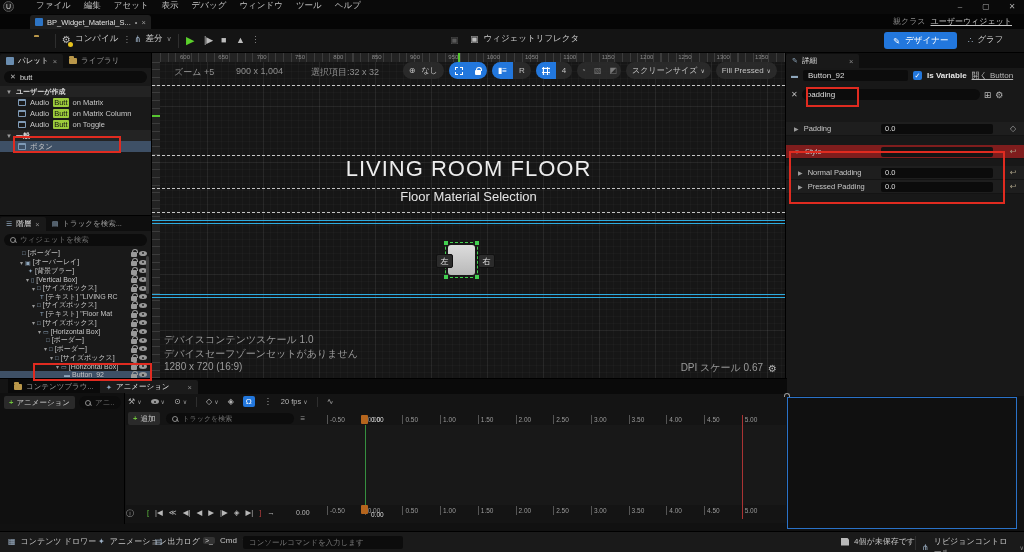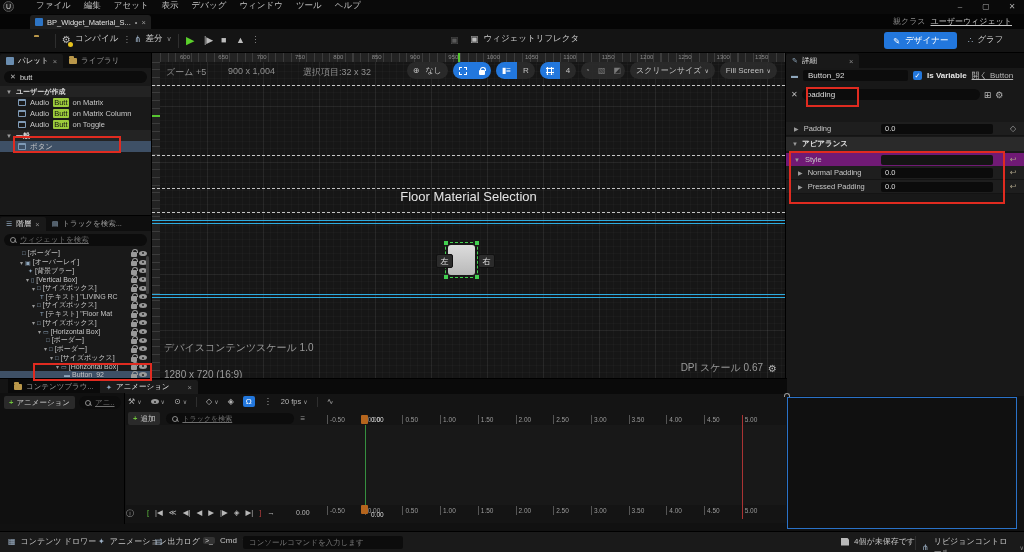--- a/index.html
+++ b/index.html
@@ -30,21 +30,21 @@
   #dbg-pill { background:#0a0a0a; border:1px solid #000; border-radius:3px; height:16px; padding:0 8px; font-size:8px; color:#bdbdbd; display:flex; align-items:center; gap:6px; }
   #designer-btn { background:#2277dd; border-radius:3px; height:17px; padding:0 9px; color:#fff; display:flex; gap:5px; align-items:center; font-size:8.5px; }
   .yellow-dot { position:absolute; right:-2px; bottom:-2px; width:5px; height:5px; border-radius:50%; background:#e8c31d; }
 
   
   .panel { background:#191919; border-right:1px solid #000; }
   .tabstrip { height:15px; background:#0e0e0e; display:flex; align-items:flex-end; font-size:7.5px; }
   .ptab { height:14px; display:flex; gap:4px; align-items:center; padding:0 6px; color:#9a9a9a; }
   .ptab.active { background:#191919; color:#e0e0e0; border-radius:2px 2px 0 0; }
   .searchpill { background:#0c0c0c; border-radius:7px; height:12px; display:flex; align-items:center; gap:4px; padding:0 6px; font-size:7.5px; color:#d8d8d8; }
-  .ph { color:#6f6f6f;text-decoration:underline; }
+  .ph { color:#6f6f6f; }
   .sect-hdr { background:#232323; height:11px; display:flex; align-items:center; gap:4px; font-size:7px; font-weight:bold; color:#d8d8d8; padding-left:6px; }
   .arr { color:#9a9a9a; font-size:6px; }
 
   
   .pal-item { height:11px; display:flex; align-items:center; gap:4px; padding-left:18px; font-size:7.5px; color:#c8c8c8; }
   .pal-item.sel { background:#3e5066; }
   .hl { background:#9ccb3b; color:#131313; border-radius:1px; padding:0 1px; }
   .witem-ico { width:8px; height:7px; border:1px solid #7e99b5; border-top:2px solid #7e99b5; border-radius:1px; flex:none; }
 
   
@@ -75,30 +75,30 @@
     background:
       repeating-linear-gradient(0deg,transparent 0 55px,rgba(255,255,255,.05) 55px 56px),
       repeating-linear-gradient(90deg,transparent 0 55px,rgba(255,255,255,.05) 55px 56px),
       repeating-linear-gradient(0deg,transparent 0 6px,rgba(255,255,255,.022) 6px 7px),
       repeating-linear-gradient(90deg,transparent 0 6px,rgba(255,255,255,.022) 6px 7px),
       #161616; }
   #hruler { left:8px; top:0; width:625px; height:9px; background:repeating-linear-gradient(90deg,#3c3c3c 0 1px,transparent 1px 7.7px),#232323; }
   #vruler { left:0; top:9px; width:8px; height:324px; background:repeating-linear-gradient(0deg,#3c3c3c 0 1px,transparent 1px 7.7px),#232323; }
   #rcorner { left:0; top:0; width:8px; height:9px; background:#232323; }
   .rnum { position:absolute; top:1px; font-size:6px; color:#8a8a8a; }
-  .ovtext { font-size:9px; color:#909090; }
+  .ovtext { font-size:9px; color:#909090;margin-left:8px; }
   .dash { left:0; width:633px; border-top:1px dashed rgba(255,255,255,.75); height:0; }
   .cyanline { left:0; width:633px; height:4px; border-top:1.5px solid #2fb3ea; border-bottom:1.5px solid #2fb3ea; opacity:.95; }
   .cv-pill { background:#2d2d2dd9; border-radius:9px; height:17px; display:flex; align-items:center; overflow:hidden; font-size:8px; color:#c2c2c2; }
   .cv-seg { height:17px; display:flex; align-items:center; padding:0 6px; gap:3px; }
   .cv-seg.on { background:#2277dd; color:#fff; }
   #cv-toolbar { top:9px; right:8px; display:flex; gap:5px; align-items:center; }
   #design-title { left:0; top:103px; width:633px; text-align:center; font-size:22px; color:#ededed; letter-spacing:1px; font-weight:400; }
   #design-sub { left:0; top:136px; width:633px; text-align:center; font-size:13px; color:#e6e6e6; }
-  .cstat { left:12px; font-size:10px; color:#9b9b9b;margin-top:8px; }
+  .cstat { left:12px; font-size:10px; color:#9b9b9b; }
   #sel-btn-wrap { left:293px; top:189px; width:33px; height:36px; border:1px dashed #41cf4f; }
   #sel-btn { position:absolute; left:2px; top:2px; right:2px; bottom:2px; background:linear-gradient(#dcdcdc,#b9b9b9); border-radius:3px; }
   .hdl { position:absolute; width:4px; height:4px; background:#41cf4f; }
   .drag-tag { background:#2b2b2b; border:1px solid #111; border-radius:2px; color:#e3e3e3; font-size:8px; width:17px; height:14px; text-align:center; line-height:13px; }
 
   
   #details { left:785px; top:53px; width:239px; height:343px; background:#181818; border-left:1px solid #000; font-size:7.5px; }
   .d-field { background:#0c0c0c; border-radius:2px; color:#ddd; padding:1px 5px; }
   .d-row { position:absolute; left:0; width:239px; height:14px; display:flex; align-items:center; background:#1e1e1e; border-bottom:1px solid #141414; color:#c6c6c6; }
   .d-hdr { position:absolute; left:0; width:239px; height:14px; background:#2a2a2a; display:flex; gap:4px; align-items:center; padding-left:6px; font-weight:bold; color:#e2e2e2; }
@@ -456,46 +456,48 @@
         <div class="cv-seg" style="padding:0 4px">◩</div>
       </div>
       <div class="cv-pill">
         <div class="cv-seg">
             <span>スクリーンサイズ</span>
             <span style="font-size:6px">∨</span>
           </div>
       </div>
       <div class="cv-pill">
         <div class="cv-seg">
-            <span>Fill Screen</span>
+            <span>Fill Pressed</span>
             <span style="font-size:6px">∨</span>
           </div>
       </div>
     </div>
 
     <div class="dash abs" style="top:32px"></div>
     <div class="dash abs" style="top:102px"></div>
     <div class="dash abs" style="top:135px"></div>
     <div class="dash abs" style="top:159px"></div>
     <div class="cyanline abs" style="top:167px"></div>
     <div class="cyanline abs" style="top:241px"></div>
 
+    <div id="design-title" class="abs">LIVING ROOM FLOOR</div>
     <div id="design-sub" class="abs">Floor Material Selection</div>
 
     <div id="sel-btn-wrap" class="abs">
       <div id="sel-btn"></div>
       <div class="hdl" style="left:-2px;top:-2px"></div>
       <div class="hdl" style="right:-2px;top:-2px"></div>
       <div class="hdl" style="left:-2px;bottom:-2px"></div>
       <div class="hdl" style="right:-2px;bottom:-2px"></div>
     </div>
     <div class="drag-tag abs" style="left:284px;top:201px">左</div>
     <div class="drag-tag abs" style="left:326px;top:201px">右</div>
 
     <div class="cstat abs" style="top:280px">デバイスコンテンツスケール 1.0</div>
+    <div class="cstat abs" style="top:294px">デバイスセーフゾーンセットがありません</div>
     <div class="cstat abs" style="top:308px">1280 x 720 (16:9)</div>
     <div class="abs row" style="right:8px;top:308px;gap:5px;font-size:10px;color:#9b9b9b">
       <span>DPI スケール 0.67</span>
       <span style="color:#b5b5b5">⚙</span>
     </div>
   </div>
 
   <div id="details" class="abs">
     <div class="tabstrip">
       <div class="ptab active">
@@ -516,25 +518,21 @@
       <span class="d-field" style="width:178px;border-radius:7px;font-size:8px">padding</span>
       <span style="color:#b5b5b5;font-size:9px">⊞</span>
       <span style="color:#b5b5b5;font-size:9px">⚙</span>
     </div>
     <div class="d-row" style="top:69px">
       <span class="arr" style="margin-left:8px">▶</span>
       <span style="margin-left:5px">Padding</span>
       <span class="d-val">0.0</span>
       <span class="reset" style="color:#9a9a9a">◇</span>
     </div>
-    <div class="d-hdr" style="top:84px">
-      <span class="arr">▼</span>
-        <span>アピアランス</span>
-    </div>
-    <div class="d-row" style="top:100px;background:#701a75">
+    <div class="d-row" style="top:92px;background:#7f1d1d">
       <span class="arr" style="margin-left:8px">▼</span>
       <span style="margin-left:5px">Style</span>
       <span class="d-val" style="background:#141414"></span>
       <span class="reset">↩</span>
     </div>
     <div class="d-row" style="top:113px">
       <span class="arr" style="margin-left:12px">▶</span>
       <span style="margin-left:5px">Normal Padding</span>
       <span class="d-val">0.0</span>
       <span class="reset">↩</span>

